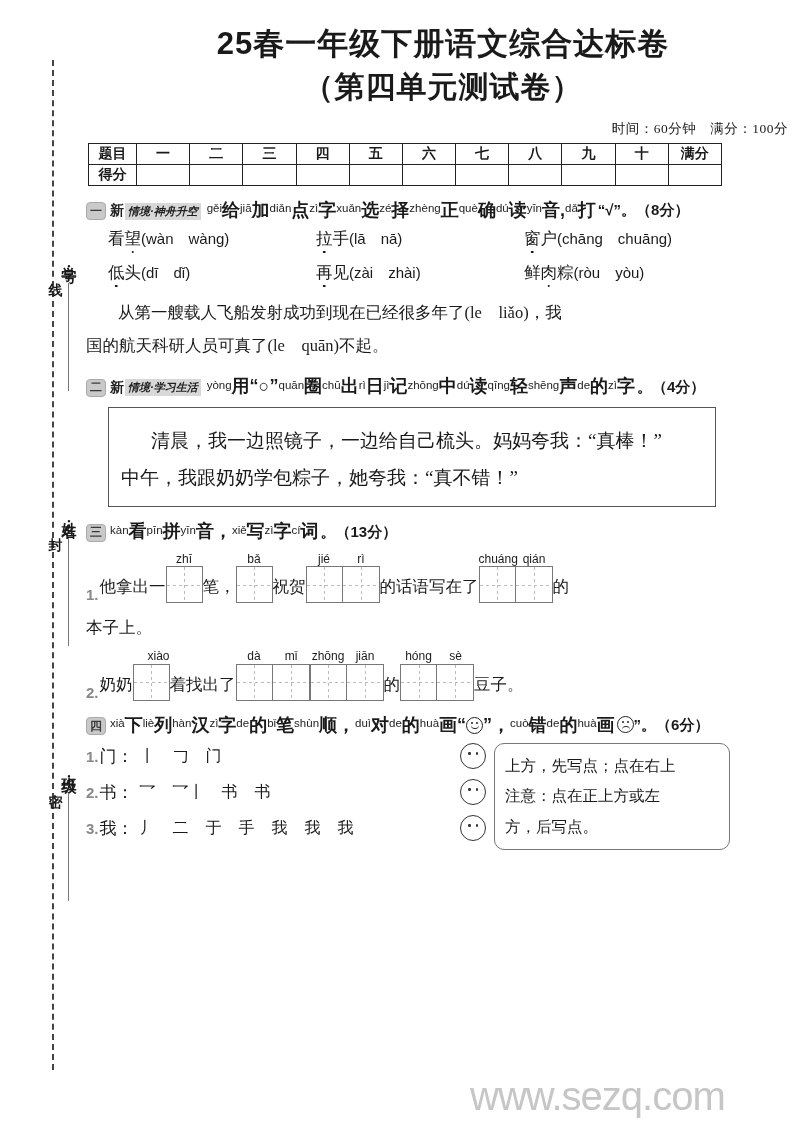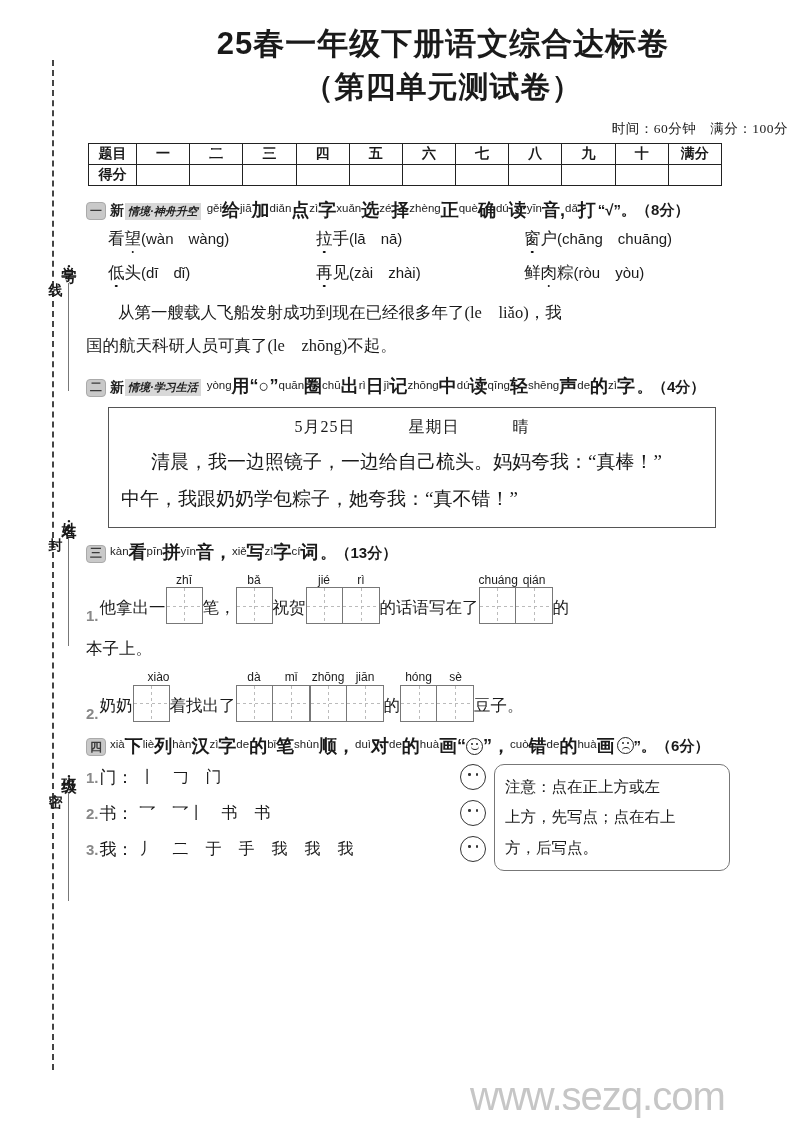--- a/index.html
+++ b/index.html
@@ -348,21 +348,21 @@
           </div>
           <div class="q1-row">
             <div class="q1-item"><span><span class="dotchar">低</span><span>头</span></span><span class="pyi">(dī　dǐ)</span></div>
             <div class="q1-item"><span><span class="dotchar">再</span><span>见</span></span><span class="pyi">(zài　zhài)</span></div>
             <div class="q1-item"><span><span>鲜</span><span class="dotchar">肉</span><span>粽</span></span><span class="pyi">(ròu　yòu)</span></div>
           </div>
         </div>
 
       <div class="para">
         <span class="indent"></span><span>从第一艘载人飞船发射成功到现在已经很多年了(le　liǎo)，我</span><br>
-        <span>国的航天科研人员可真了(le　zhōng)不起。</span>
+        <span>国的航天科研人员可真了(le　quān)不起。</span>
       </div>
     </div>
 
     <div class="sec">
       <div class="sec-head">
         <span class="num-badge">二</span>
         <span class="ctx-badge">
           <span class="ctx-new">新</span>
           <span class="ctx-tag">情境·学习生活</span>
         </span>
@@ -421,25 +421,20 @@
             </span>
             <span class="ruby">
               <span class="py">zì</span>
               <span class="hz">字</span>
             </span>
           </span>
         <span class="score-note">。（4分）</span>
       </div>
 
       <div class="diary">
-        <div class="diary-head">
-          <span>5月25日</span>
-          <span>星期日</span>
-          <span>晴</span>
-        </div>
         <div class="diary-body">
           <span class="indent"></span><span>清晨，我一边照镜子，一边给自己梳头。妈妈夸我：“真棒！”</span><br>
           <span>中午，我跟奶奶学包粽子，她夸我：“真不错！”</span>
         </div>
       </div>
     </div>
 
     <div class="sec">
       <div class="sec-head">
         <span class="num-badge">三</span>
@@ -688,22 +683,22 @@
                 <span>我</span>
                 <span>我</span>
               </span>
               <span class="circle-blank">
                 <i></i>
                 <b></b>
               </span>
             </div>
           </div>
         <div class="note-box" id="q4-note">
+            <div>上方，先写点；点在右上</div>
             <div>注意：点在正上方或左</div>
-            <div>上方，先写点；点在右上</div>
             <div>方，后写点。</div>
           </div>
       </div>
     </div>
 
   </div>
 
   <div class="watermark">www.sezq.com</div>
 </div>
 

